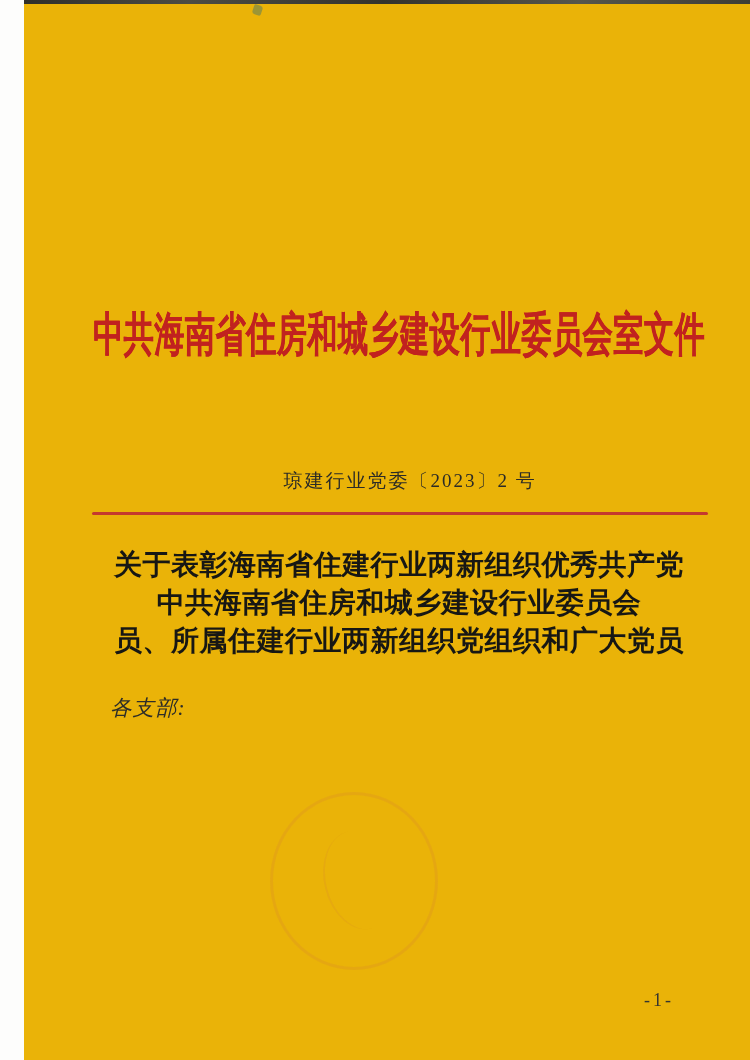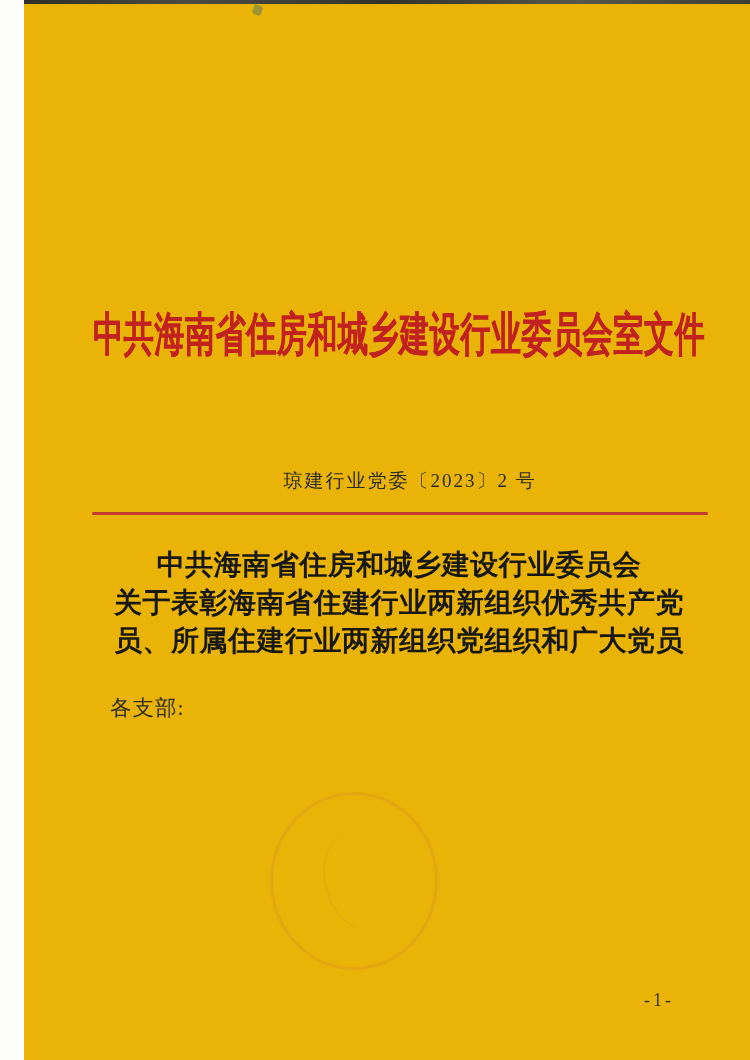--- a/index.html
+++ b/index.html
@@ -92,21 +92,21 @@
   }
   .doc-title div { white-space: nowrap; }
   
   .doc-body {
     position: absolute; top: 689px; left: 86px;
     width: 582px;
     font-size: 21.5px;
     line-height: 38.5px;
     color: #2d2d29;
   }
-  .doc-body .salutation { margin: 0; letter-spacing: 1px; }
+  .doc-body .salutation { margin: 0; letter-spacing: 1px; font-style: italic; }
   .doc-body .para {
     margin: 0;
     text-indent: 2em;
     text-align: justify;
     letter-spacing: 0.4px;
   }
   .page-number {
     position: absolute; top: 990px; left: 620px;
     font-size: 18px;
     letter-spacing: 3px;
@@ -122,22 +122,22 @@
   <div class="scan-right-edge"></div>
   <div class="scan-speck"></div>
 
   <div class="banner">中共海南省住房和城乡建设行业委员会室文件</div>
 
   <div class="doc-number">琼建行业党委〔2023〕2 号</div>
 
   <div class="red-rule"></div>
 
   <div class="doc-title">
+    <div>关于表彰海南省住建行业两新组织优秀共产党</div>
     <div>中共海南省住房和城乡建设行业委员会</div>
-    <div>关于表彰海南省住建行业两新组织优秀共产党</div>
     <div>员、所属住建行业两新组织党组织和广大党员</div>
   </div>
 
   <div class="stamp-bleed"></div>
   <div class="stamp-bleed-inner"></div>
 
   <div class="doc-body">
     <p class="salutation">各支部:</p>
   </div>
 

